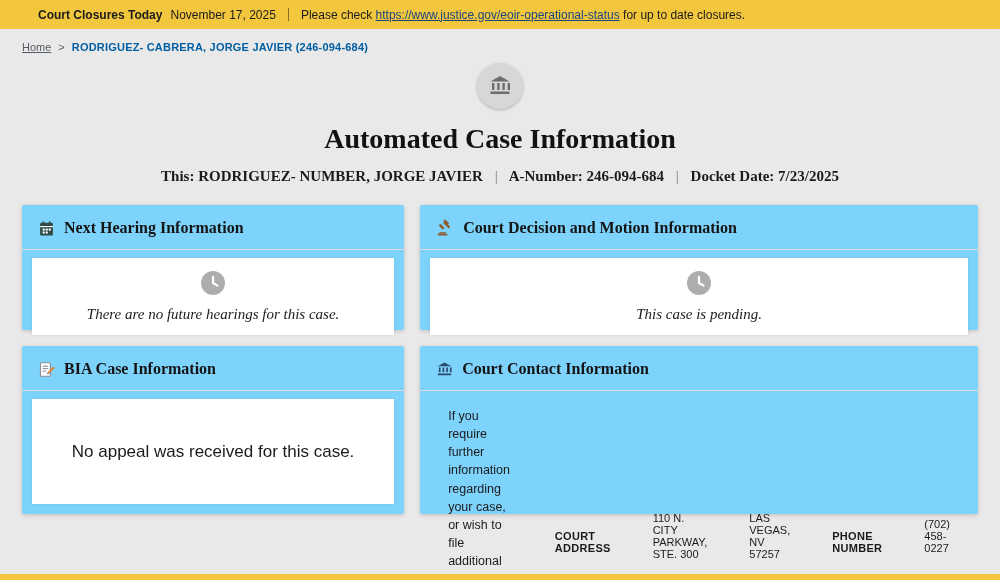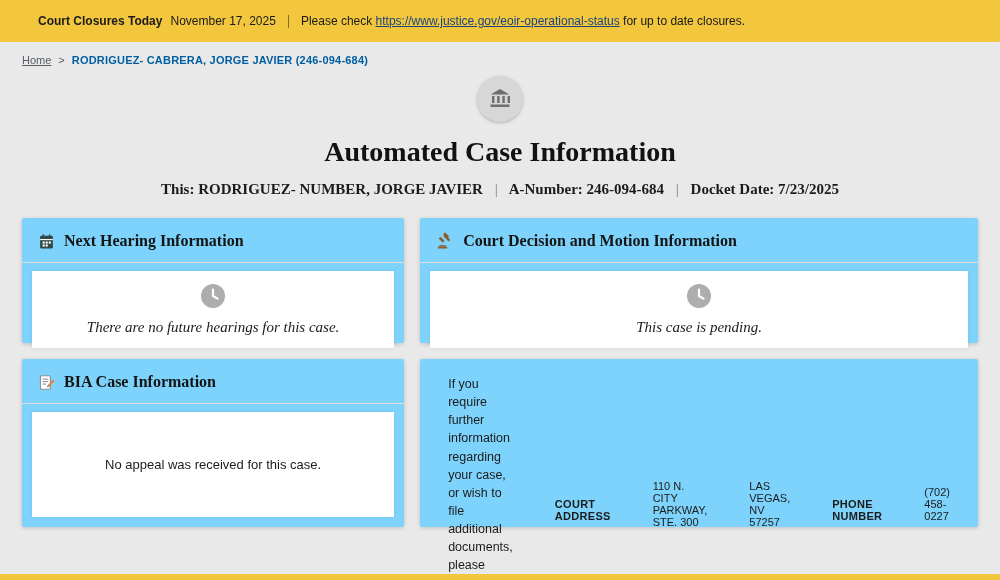--- a/index.html
+++ b/index.html
@@ -7,21 +7,21 @@
   body {
     font-family:"Liberation Sans", sans-serif;
     background:#e9e9e9;
     color:#1b1b1b;
     overflow:hidden;
     position:relative;
   }
 
   
   .banner {
-    height:42px;
+    height:29px;
     background:#f2c63d;
     display:flex;
     align-items:center;
     padding-left:38px;
     font-size:12px;
     color:#1b1b1b;
   }
   .banner .b-title { font-weight:bold; margin-right:8px; }
   .banner .b-date { margin-right:12px; }
   .banner .b-divider {
@@ -119,21 +119,21 @@
   .row-bottom { height:168px; }
 
   .status-msg {
     font-family:"Liberation Serif", serif;
     font-style:italic;
     font-size:15px;
     color:#1b1b1b;
     text-align:center;
   }
   .plain-msg {
-    font-size:13px;
+    font-size:17px;
     color:#1b1b1b;
     text-align:left;
   }
 
   
   .contact-body {
     flex:1;
     padding:16px 28px;
     display:flex;
     flex-direction:row;
@@ -272,20 +272,28 @@
       <span class="card-title">BIA Case Information</span>
     </div>
     <div class="card-body">
       <div class="inner-panel">
         <div class="plain-msg">No appeal was received for this case.</div>
       </div>
     </div>
   </section>
 
   <section class="card row-bottom">
+    <div class="card-head">
+      <span class="icon">
+        <svg width="17" height="17" viewBox="0 0 24 24" fill="#2c4a6e">
+          <path d="M12 2 2.5 7.5h19L12 2zM4 9h2.4v7H4zm5.2 0h2.4v7H9.2zm5.2 0h2.4v7h-2.4zm5.2 0H22v7h-2.4zM2.5 17.5h19V20h-19z"></path>
+        </svg>
+      </span>
+      <span class="card-title">Court Contact Information</span>
+    </div>
     <div class="contact-body">
       <p class="contact-intro">If you require further information regarding your case, or wish to file additional documents, please contact the immigration court.</p>
       <div class="contact-label">COURT ADDRESS</div>
       <div class="contact-line">110 N. CITY PARKWAY, STE. 300</div>
       <div class="contact-line">LAS VEGAS, NV 57257</div>
       <div class="contact-label">PHONE NUMBER</div>
       <div class="contact-line">(702) 458-0227</div>
     </div>
   </section>
 

